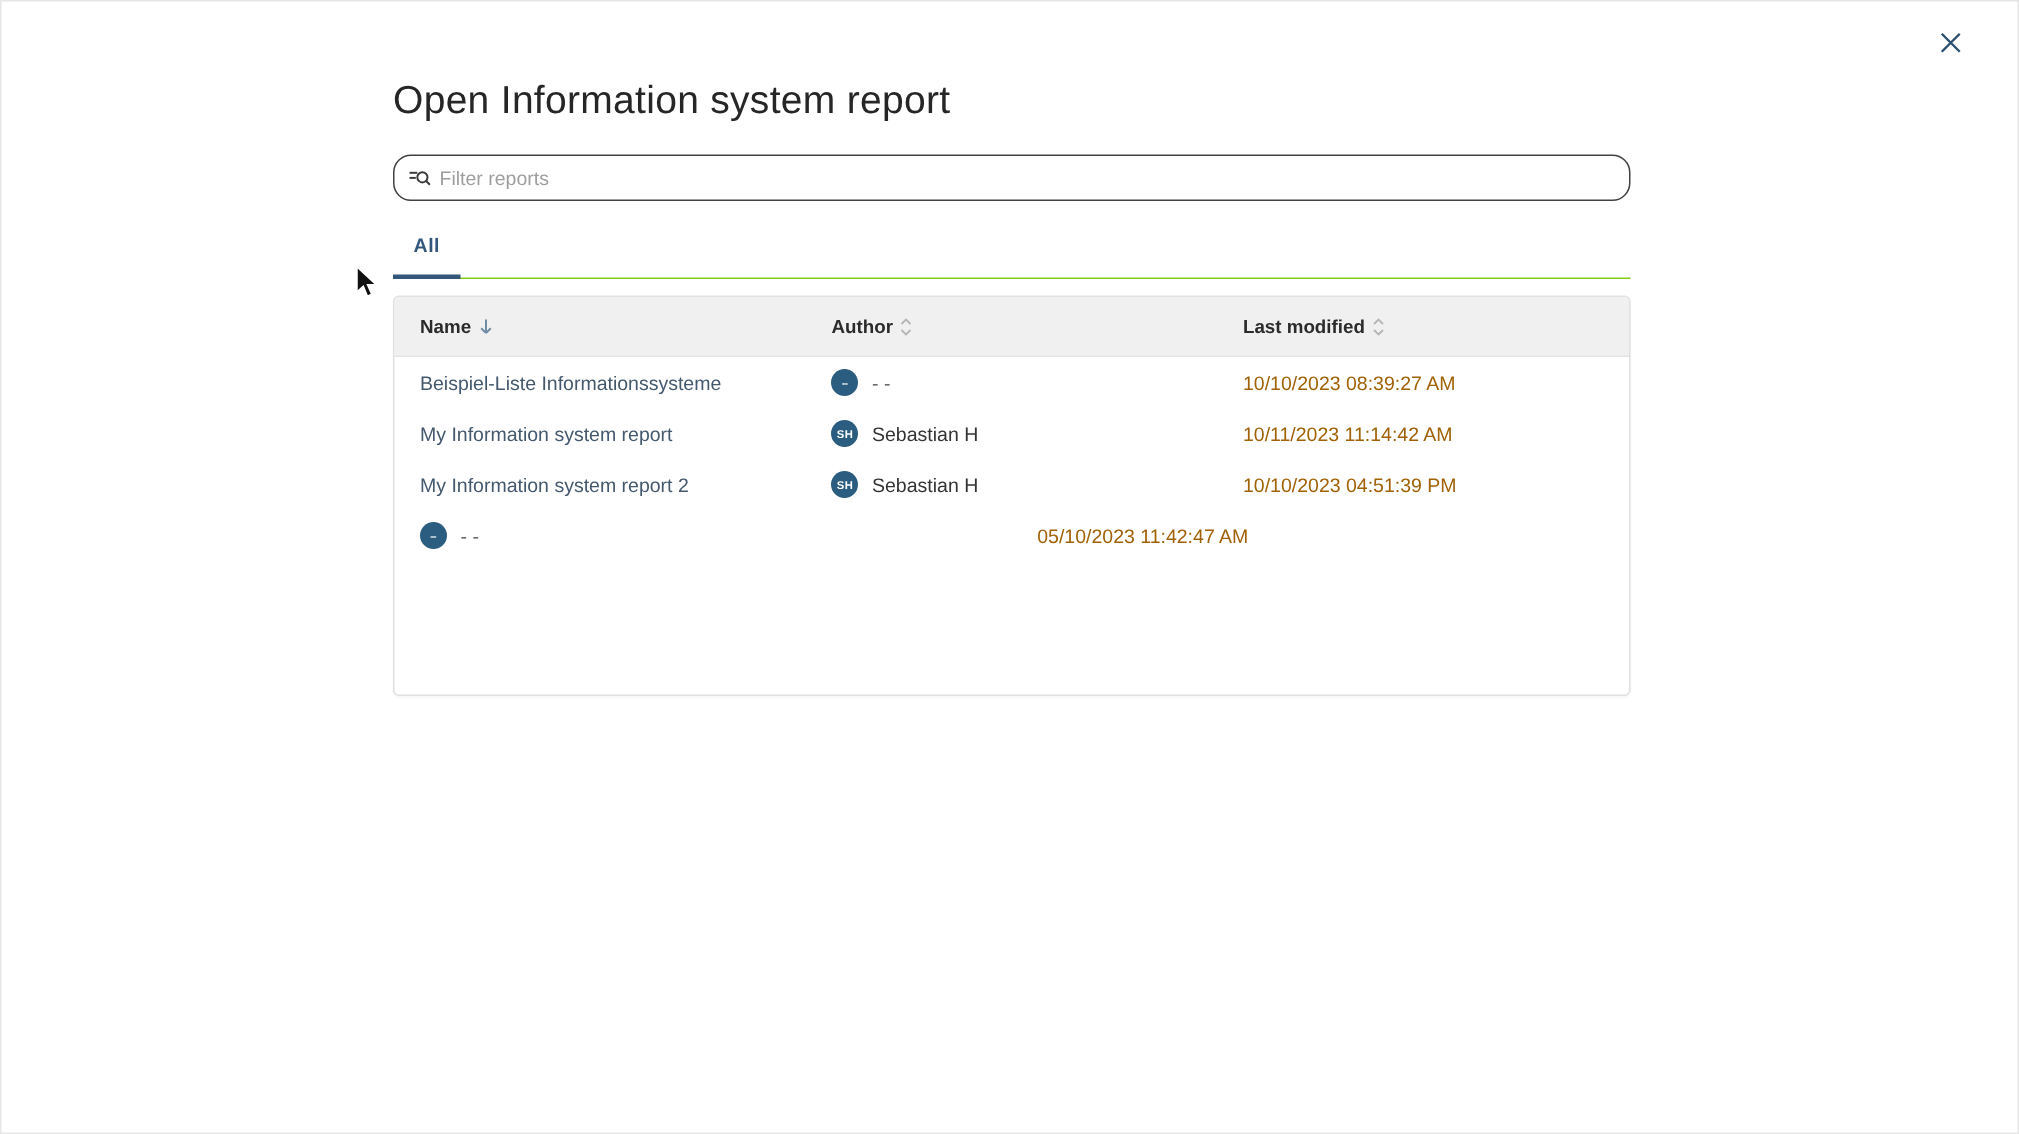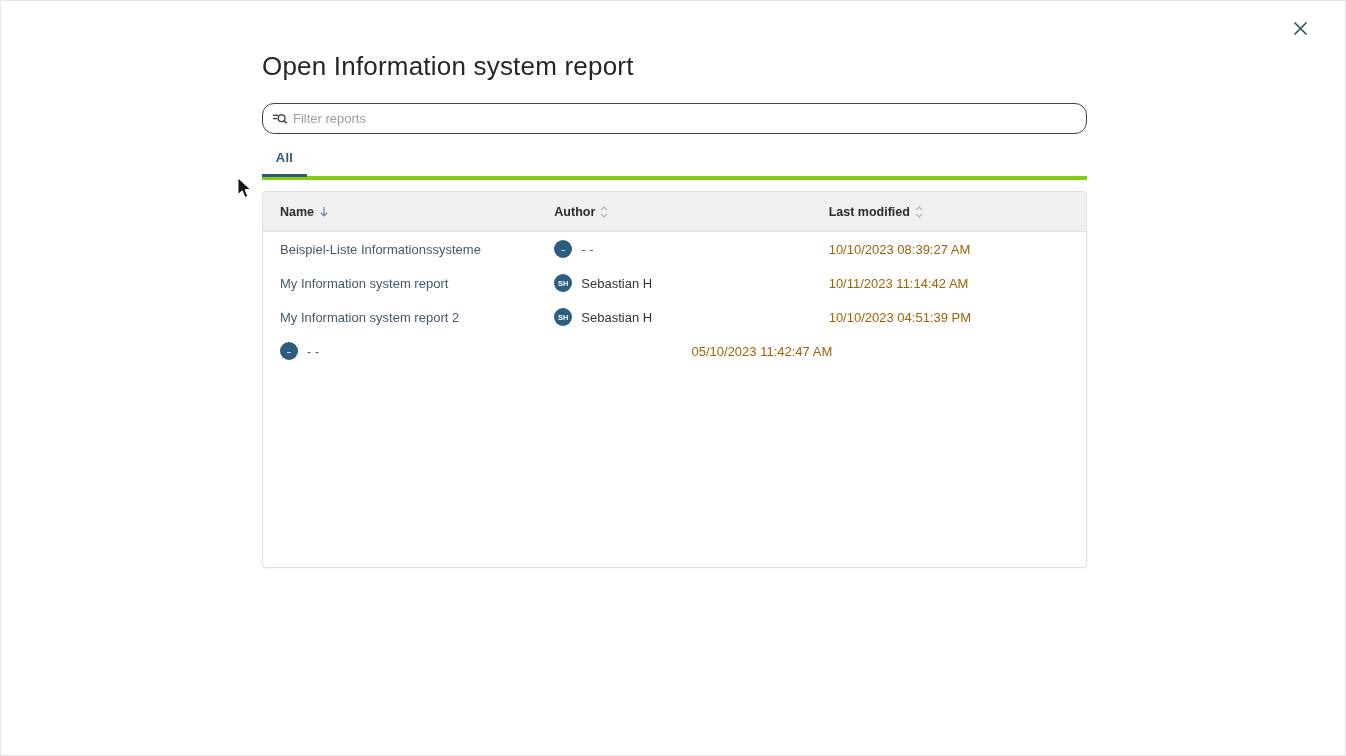--- a/index.html
+++ b/index.html
@@ -47,22 +47,22 @@
     border: none; outline: none;
     flex: 1;
     font-family: "Liberation Sans", sans-serif;
     font-size: 13px;
     color: #212121;
     margin-left: 5px;
     background: transparent;
   }
   .filter-input::placeholder { color: #9e9e9e; }
   .tabbar {
-    margin-top: 16px;
-    border-bottom: 4px solid #84cc16;
+    margin-top: 22px;
+    border-bottom: 1px solid #84cc16;
     display: flex;
     height: 30px;
   }
   .tab {
     position: relative;
     padding: 0 10px;
     min-width: 45px;
     display: flex; align-items: flex-start; justify-content: center;
     font-size: 13px;
     font-weight: 700;
@@ -71,21 +71,21 @@
     cursor: pointer;
   }
   .tab.active::after {
     content: "";
     position: absolute; left: 0; right: 0; bottom: -1px;
     height: 3px;
     background: #33577b;
   }
   .table-card {
     margin-top: 11px;
-    height: 377px;
+    height: 267px;
     border: 1px solid #e0e0e0;
     border-radius: 4px;
     background: #fff;
     overflow: hidden;
     box-shadow: 0 1px 2px rgba(0,0,0,0.04);
   }
   .thead {
     display: flex;
     height: 40px;
     background: #f0f0f0;

